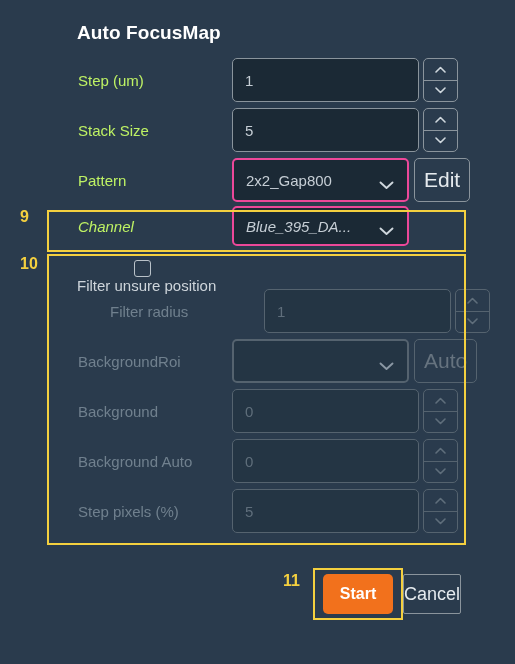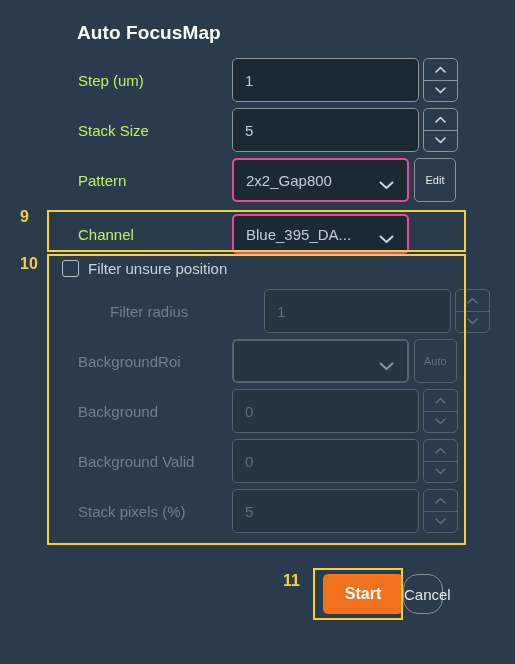--- a/index.html
+++ b/index.html
@@ -134,32 +134,33 @@
     margin-left: 5px;
     min-width: 42px;
     padding: 0 9px;
     border: 1px solid #8a949c;
     border-radius: 5px;
     box-sizing: border-box;
     background: #2a3b4d;
     display: flex;
     align-items: center;
     justify-content: center;
-    font-size: 11px;
+    font-size: 21px;
     color: #e5eaee;
   }
   .sidebtn.disabled { border-color: #55636f; color: #66737f; }
 
   
   .checkrow {
     position: absolute;
-    left: 62px;
+    left: 68px;
     top: 260px;
     display: flex;
     align-items: center;
+    flex-direction: column;
   }
   .checkbox {
     width: 17px;
     height: 17px;
     border: 1.5px solid #b9c2c9;
     border-radius: 3px;
     background: #2a3b4d;
     box-sizing: border-box;
   }
   .checkrow .cb-label {
@@ -187,43 +188,43 @@
   }
   .anno-9  { left: 20px; top: 208px; }
   .anno-10 { left: 20px; top: 255px; }
   .anno-11 { left: 283px; top: 564px; margin-top: 8px; }
 
   
   .btn-start {
     position: absolute;
     left: 323px;
     top: 574px;
-    width: 80px;
+    width: 70px;
     height: 40px;
     background: #f2711c;
     border: none;
     border-radius: 5px;
     color: #ffffff;
     font-size: 16px;
     font-weight: bold;
     font-family: "Liberation Sans", sans-serif;
     cursor: pointer;
     padding: 0;
   }
   .btn-cancel {
     position: absolute;
     left: 403px;
     top: 574px;
-    width: 40px;
+    width: 58px;
     height: 40px;
     background: #2a3b4d;
     border: 1px solid #8a949c;
-    border-radius: 15px;
+    border-radius: 2px;
     color: #e5eaee;
-    font-size: 15px;
+    font-size: 18px;
     font-family: "Liberation Sans", sans-serif;
     cursor: pointer;
     padding: 0;
   }
 </style>
 </head>
 <body>
 
 <div class="dialog">
 
@@ -281,21 +282,21 @@
       <div class="dropdown">
         <span>2x2_Gap800</span>
         <span class="dd-chev"><svg width="15" height="9" viewBox="0 0 15 9">
               <path d="M1.5 1.5L7.5 7L13.5 1.5" stroke="#cfd7dd" stroke-width="1.9" fill="none" stroke-linecap="round" stroke-linejoin="round"></path>
             </svg></span>
       </div>
       <div class="sidebtn">Edit</div>
     </div>
   </div>
 
-  <div class="row" style="top:214px; height:40px;">
+  <div class="row" style="top:206px; height:40px;font-style:italic;">
     <div class="row-label">Channel</div>
     <div class="field" style="height:40px;justify-content:flex-end;">
       <div class="dropdown">
         <span>Blue_395_DA...</span>
         <span class="dd-chev"><svg width="15" height="9" viewBox="0 0 15 9">
               <path d="M1.5 1.5L7.5 7L13.5 1.5" stroke="#cfd7dd" stroke-width="1.9" fill="none" stroke-linecap="round" stroke-linejoin="round"></path>
             </svg></span>
       </div>
     </div>
   </div>
@@ -358,21 +359,21 @@
               <svg width="11" height="7" viewBox="0 0 11 7">
                 <path d="M1 1L5.5 5.5L10 1" stroke="#5f6e7b" stroke-width="1.6" fill="none" stroke-linecap="round" stroke-linejoin="round"></path>
               </svg>
             </span>
         </div>
       </div>
     </div>
   </div>
 
   <div class="row" style="top:439px;">
-    <div class="row-label disabled">Background Valid</div>
+    <div class="row-label disabled">Background Auto</div>
     <div class="field">
       <div class="textbox disabled">0</div>
       <div class="spinner disabled">
         <div class="spin-btn up">
           <span class="chev">
               <svg width="11" height="7" viewBox="0 0 11 7">
                 <path d="M1 6L5.5 1.5L10 6" stroke="#5f6e7b" stroke-width="1.6" fill="none" stroke-linecap="round" stroke-linejoin="round"></path>
               </svg>
             </span>
         </div>
@@ -381,21 +382,21 @@
               <svg width="11" height="7" viewBox="0 0 11 7">
                 <path d="M1 1L5.5 5.5L10 1" stroke="#5f6e7b" stroke-width="1.6" fill="none" stroke-linecap="round" stroke-linejoin="round"></path>
               </svg>
             </span>
         </div>
       </div>
     </div>
   </div>
 
   <div class="row" style="top:489px;">
-    <div class="row-label disabled">Stack pixels (%)</div>
+    <div class="row-label disabled">Step pixels (%)</div>
     <div class="field">
       <div class="textbox disabled">5</div>
       <div class="spinner disabled">
         <div class="spin-btn up">
           <span class="chev">
               <svg width="11" height="7" viewBox="0 0 11 7">
                 <path d="M1 6L5.5 1.5L10 6" stroke="#5f6e7b" stroke-width="1.6" fill="none" stroke-linecap="round" stroke-linejoin="round"></path>
               </svg>
             </span>
         </div>

